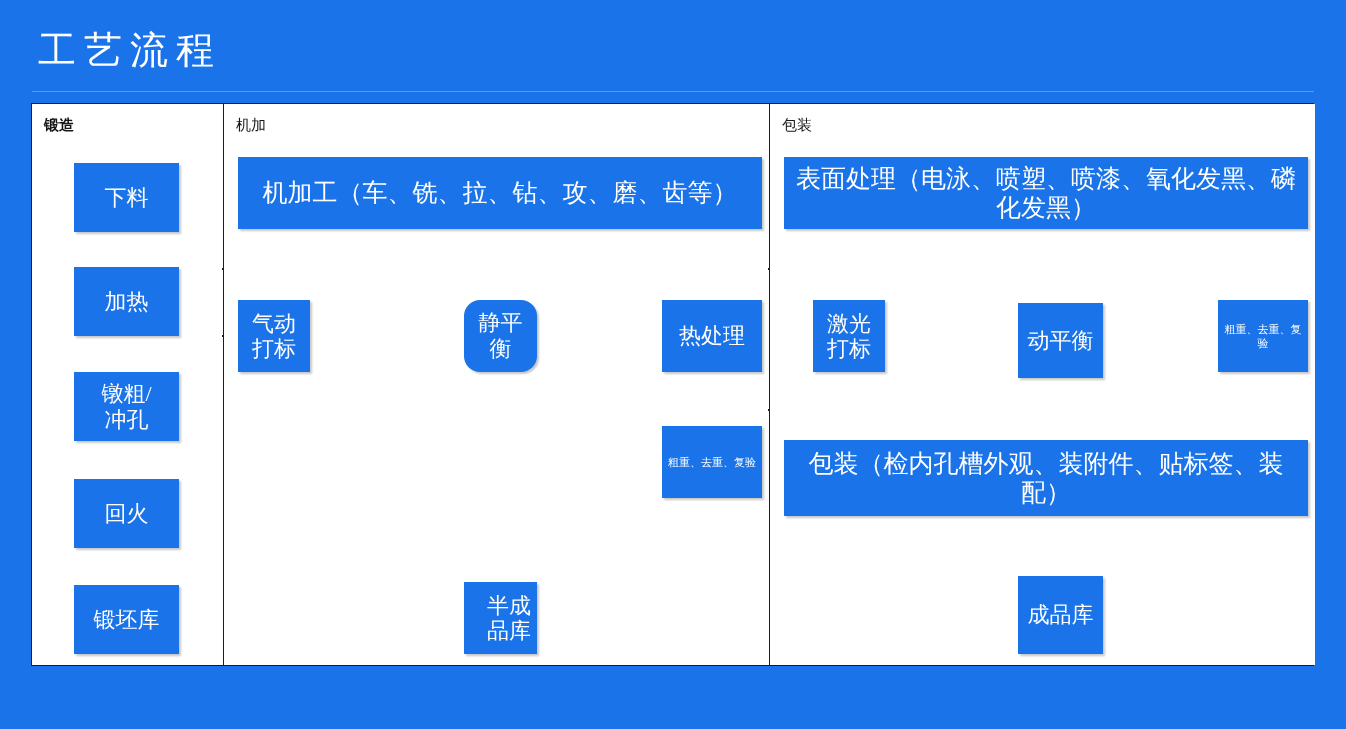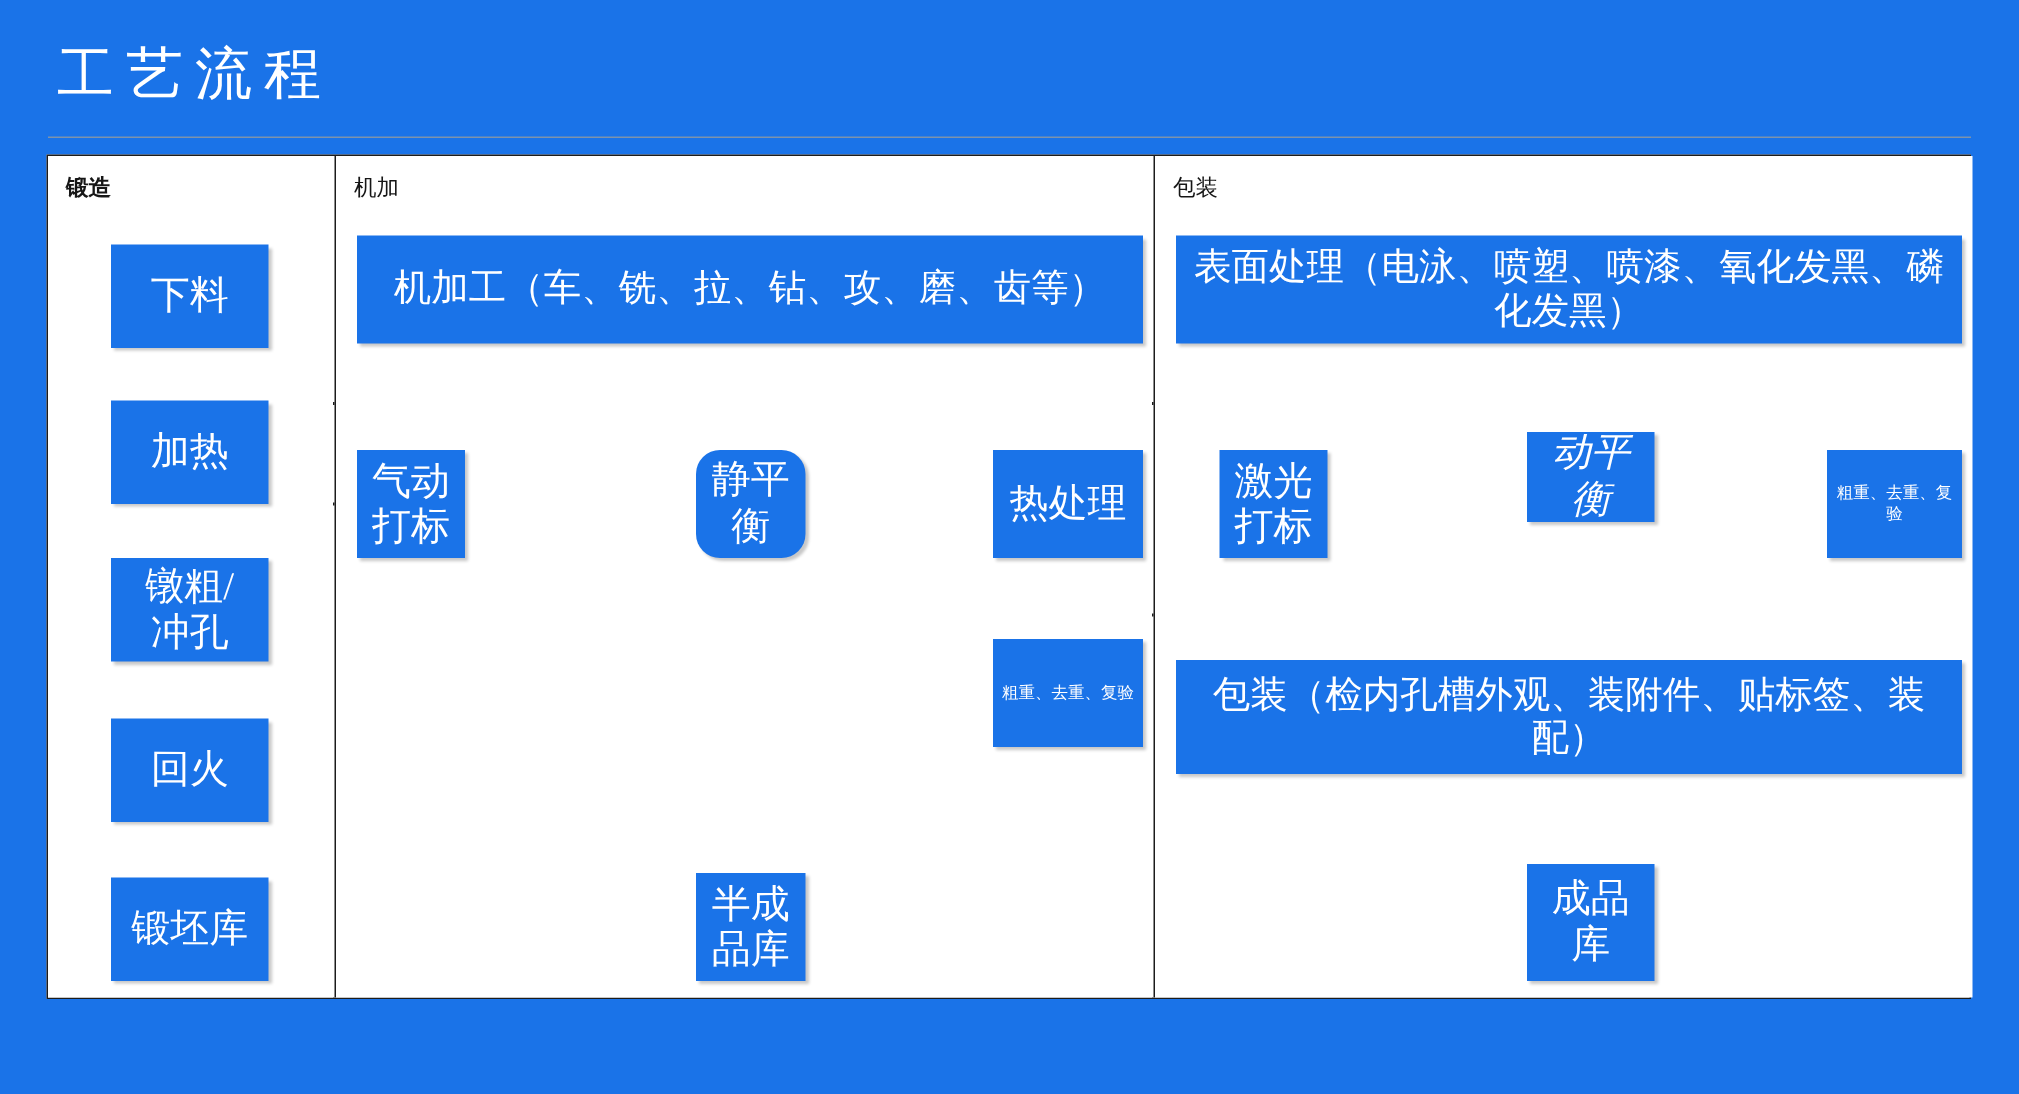--- a/index.html
+++ b/index.html
@@ -72,21 +72,21 @@
   .node {
     position: absolute;
     background: #1a73e8;
     color: #ffffff;
     display: flex;
     align-items: center;
     justify-content: center;
     text-align: center;
     box-sizing: border-box;
     font-family: "Liberation Serif", "DejaVu Serif", serif;
-    font-size: 26px;
+    font-size: 22px;
     line-height: 1.18;
     padding: 2px 6px;
     box-shadow: 2px 2px 2px rgba(0,0,0,0.22);
   }
   .node.small { font-size: 11px; line-height: 1.3; letter-spacing: 0px; }
   .node.wide  { font-size: 25px; }
 
   
   #wires {
     position: absolute;
@@ -200,31 +200,31 @@
     <div class="node wide" style="left:14px; top:53px; width:524px; height:72px;">机加工（车、铣、拉、钻、攻、磨、齿等）</div>
 
     <div class="node" style="left:14px; top:196px; width:72px; height:72px; line-height:1.15;">气动打标</div>
 
     <div class="node" style="left:240px; top:196px; width:73px; height:72px;border-radius:16px;">静平衡</div>
 
     <div class="node" style="left:438px; top:196px; width:100px; height:72px;">热处理</div>
 
     <div class="node small" style="left:438px; top:322px; width:100px; height:72px;">粗重、去重、复验</div>
 
-    <div class="node" style="left:240px; top:478px; width:73px; height:72px; line-height:1.15;">半成品库</div>
+    <div class="node" style="left:240px; top:478px; width:73px; height:72px; line-height:1.15;text-align:right;">半成品库</div>
   </div>
 
   <div class="panel" id="panel-2">
     <div class="panel-header">包装</div>
 
     <div class="node wide" style="left:14px; top:53px; width:524px; height:72px;">表面处理（电泳、喷塑、喷漆、氧化发黑、磷化发黑）</div>
 
     <div class="node" style="left:43px; top:196px; width:72px; height:72px; line-height:1.15;">激光打标</div>
 
-    <div class="node" style="left:248px; top:184px; width:85px; height:60px;font-style:italic;">动平衡</div>
+    <div class="node" style="left:248px; top:199px; width:85px; height:75px;">动平衡</div>
 
     <div class="node small" style="left:448px; top:196px; width:90px; height:72px;">粗重、去重、复验</div>
 
     <div class="node wide" style="left:14px; top:336px; width:524px; height:76px;">包装（检内孔槽外观、装附件、贴标签、装配）</div>
 
     <div class="node" style="left:248px; top:472px; width:85px; height:78px;">成品库</div>
   </div>
 
 </div>
 

